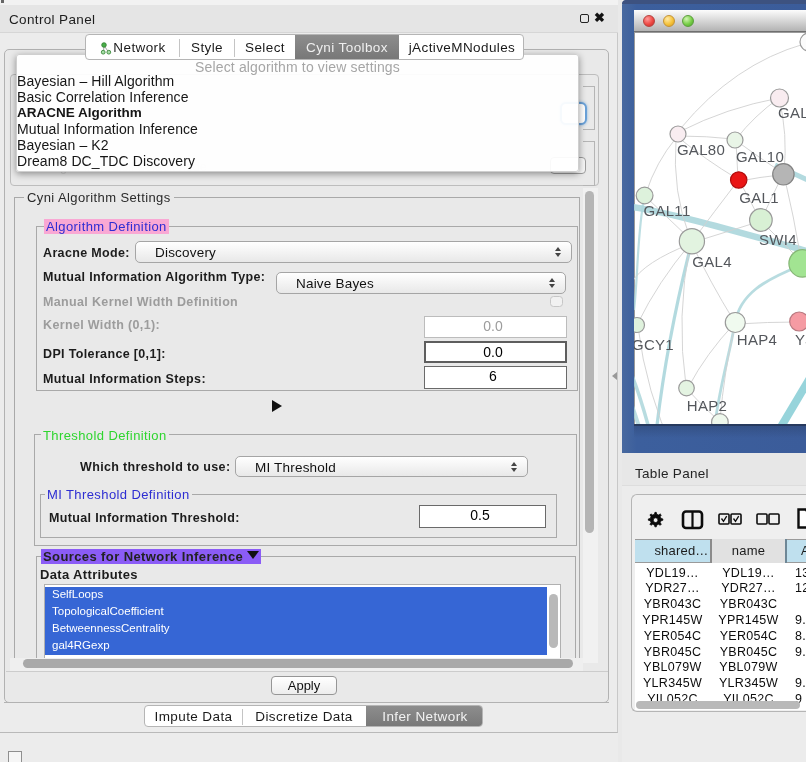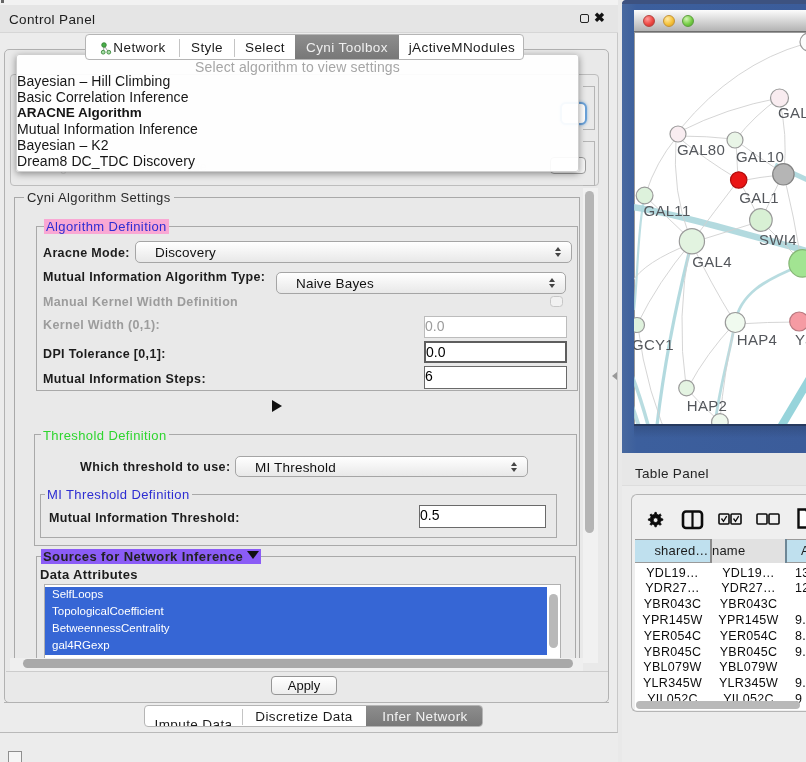--- a/index.html
+++ b/index.html
@@ -93,33 +93,33 @@
   <div class="abs" style="left:583px;top:183px;width:15px;height:475px;background:#f1f1f1;"></div>
   <div class="abs" style="left:585px;top:186px;width:9px;height:342px;background:#b5b5b5;border-radius:5px;"></div>
   <div class="abs" style="left:10px;top:653px;width:573px;height:14px;background:#efefef;"></div>
   <div class="abs" style="left:23px;top:654px;width:550px;height:9px;background:#a9a9a9;border-radius:5px;"></div>
   <div class="abs" style="left:6px;top:666px;width:602px;height:1px;background:#cccccc;"></div>
 
   <div class="abs" style="left:271px;top:671px;width:66px;height:19px;background:linear-gradient(#ffffff,#ededed);border:1px solid #969696;border-radius:4px;text-align:center;font-size:13px;color:#111;line-height:17px;">Apply</div>
 
   <div class="abs" style="left:4px;top:697px;width:605px;height:1px;background:#b2b2b2;"></div>
   <div class="abs" id="btabs" style="left:144px;top:700px;width:339px;height:22px;background:#fff;border:1px solid #b5b5b5;border-radius:4px;overflow:hidden;font-size:13.5px;letter-spacing:0.4px;">
-    <div style="position:absolute;left:0;top:8px;width:97px;height:22px;line-height:21px;text-align:center;color:#1a1a1a;">Impute Data</div>
+    <div style="position:absolute;left:0;top:0;width:97px;height:22px;line-height:21px;text-align:center;color:#1a1a1a;">Impute Data</div>
     <div style="position:absolute;left:97px;top:3px;width:1px;height:16px;background:#c4c4c4;"></div>
     <div style="position:absolute;left:98px;top:0;width:122px;height:22px;line-height:21px;text-align:center;color:#1a1a1a;">Discretize Data</div>
     <div style="position:absolute;left:221px;top:0;width:118px;height:22px;line-height:21px;text-align:center;background:linear-gradient(#8d8d8d,#777777);color:#f2f2f2;">Infer Network</div>
   </div>
 </div>
 
 <div class="abs" style="left:30px;top:82px;font-size:12.5px;color:#c7c7c7;z-index:1;">Inference Algorithm</div>
 <div class="abs" style="left:60px;top:160px;font-size:12.5px;color:#d2d2d2;z-index:1;">galFiltered.sif default node</div>
 
 <div class="abs" id="popup" style="left:16px;top:54px;width:563px;height:118px;background:rgba(255,255,255,0.94);border:1px solid #cfcfcf;border-radius:3px;box-shadow:0 2px 7px rgba(0,0,0,0.4);z-index:5;">
   <div style="position:absolute;left:0;top:4px;width:100%;text-align:center;font-size:14px;letter-spacing:0.15px;color:#a6a6a6;">Select algorithm to view settings</div>
-  <div class="pi" style="top:18px;">Bayesian – Hill Climbing</div>
+  <div class="pi" style="top:18px;">Bayesian – Hill Algorithm</div>
   <div class="pi" style="top:34px;">Basic Correlation Inference</div>
   <div class="pi" style="top:50px;font-weight:bold;font-size:13.5px;letter-spacing:0;">ARACNE Algorithm</div>
   <div class="pi" style="top:66px;">Mutual Information Inference</div>
   <div class="pi" style="top:82px;">Bayesian – K2</div>
   <div class="pi" style="top:98px;">Dream8 DC_TDC Discovery</div>
 </div>
 
 <div class="abs" id="ttabs" style="left:85px;top:34px;width:439px;height:26px;background:#fff;border:1px solid #b5b5b5;border-radius:4px;overflow:hidden;font-size:13.5px;letter-spacing:0.4px;z-index:6;">
   <div style="position:absolute;left:0;top:0;width:93px;height:26px;line-height:25px;text-align:center;color:#1a1a1a;padding-left:14px;">Network</div>
   <div style="position:absolute;left:93px;top:4px;width:1px;height:18px;background:#c4c4c4;"></div>
@@ -142,21 +142,21 @@
 <div class="abs" style="left:8px;top:751px;width:14px;height:11px;background:#f6f6f6;border:1px solid #8f8f8f;border-bottom:none;"></div>
 
 <style>
   .lbl { font-size:12.5px; font-weight:bold; color:#1c1c1c; white-space:nowrap; letter-spacing:0.35px; }
   .lbl.dis { color:#9c9c9c; }
   .combo { background:linear-gradient(#ffffff,#e8e8e8); border:1px solid #a5a5a5; border-radius:5px; font-size:13.5px; color:#111; letter-spacing:0.2px; }
   .combo span { position:absolute; left:19px; top:3px; }
   .stp { position:absolute; right:8px; top:3px; width:9px; height:14px; }
   .stp::before { content:""; position:absolute; left:1px; top:2px; border-left:3.5px solid transparent; border-right:3.5px solid transparent; border-bottom:4.5px solid #444; }
   .stp::after { content:""; position:absolute; left:1px; bottom:2px; border-left:3.5px solid transparent; border-right:3.5px solid transparent; border-top:4.5px solid #444; }
-  .fld { background:#fff; font-size:14px; text-align:left; padding-right:5px; line-height:19px; }
+  .fld { background:#fff; font-size:14px; text-align:center; padding-right:5px; line-height:19px; }
   .li { position:absolute; left:7px; color:#fff; font-size:11.5px; }
   .pi { position:absolute; left:0px; font-size:14px; color:#161616; white-space:nowrap; letter-spacing:0.1px; }
 </style>
 
 <div class="abs" style="left:618px;top:0;width:4px;height:762px;background:#e9e9e9;"></div>
 
 <div class="abs" id="netwin" style="left:622px;top:0;width:184px;height:453px;background:linear-gradient(90deg,#48699f,#3c5f9d 8%,#3b5c9a);border-top-left-radius:5px;">
   <div style="position:absolute;left:0;top:0;width:184px;height:4px;background:#3d5280;border-top-left-radius:5px;"></div>
 
   <div style="position:absolute;left:12px;top:10px;width:172px;height:22px;background:linear-gradient(#fcfcfc,#c9c9c9 70%,#b3b3b3);border-bottom:1px solid #6f6f6f;"></div>
@@ -258,21 +258,21 @@
     <path d="M1.5 1.5 h7 l4.5 4.5 v13.5 h-11.5 z" fill="#fff" stroke="#0c0c0c" stroke-width="2.4"></path>
   </svg>
 
   <div style="position:absolute;left:3px;top:68px;width:177px;height:147px;background:#ffffff;"></div>
 
   <div style="position:absolute;left:3px;top:44px;width:177px;height:24px;background:#bfe0ee;border-top:1px solid #9a9a9a;border-bottom:1px solid #9a9a9a;"></div>
   <div style="position:absolute;left:78px;top:44px;width:2px;height:24px;background:#8b8b8b;"></div>
   <div style="position:absolute;left:80px;top:44px;width:73px;height:24px;background:#e1e1e1;"></div>
   <div style="position:absolute;left:153px;top:44px;width:2px;height:24px;background:#6e8796;"></div>
   <div style="position:absolute;left:12px;top:48px;width:75px;text-align:center;font-size:13px;letter-spacing:0.2px;color:#1c1c1c;">shared…</div>
-  <div style="position:absolute;left:80px;top:48px;width:73px;text-align:left;font-size:13px;letter-spacing:0.2px;color:#1c1c1c;">name</div>
+  <div style="position:absolute;left:80px;top:48px;width:73px;text-align:center;font-size:13px;letter-spacing:0.2px;color:#1c1c1c;">name</div>
   <div style="position:absolute;left:169px;top:49px;font-size:12.5px;color:#1c1c1c;">A</div>
 
   <div id="rows" style="position:absolute;left:3px;top:70.5px;width:177px;font-size:12.5px;letter-spacing:0.3px;color:#0d0d0d;">
       <div style="position:absolute;top:0px;left:0;width:75px;text-align:center;">YDL19…</div>
       <div style="position:absolute;top:0px;left:77px;width:73px;text-align:center;">YDL19…</div>
       <div style="position:absolute;top:0px;left:160px;">13</div>
       <div style="position:absolute;top:15.8px;left:0;width:75px;text-align:center;">YDR27…</div>
       <div style="position:absolute;top:15.8px;left:77px;width:73px;text-align:center;">YDR27…</div>
       <div style="position:absolute;top:15.8px;left:160px;">12</div>
       <div style="position:absolute;top:31.6px;left:0;width:75px;text-align:center;">YBR043C</div>

